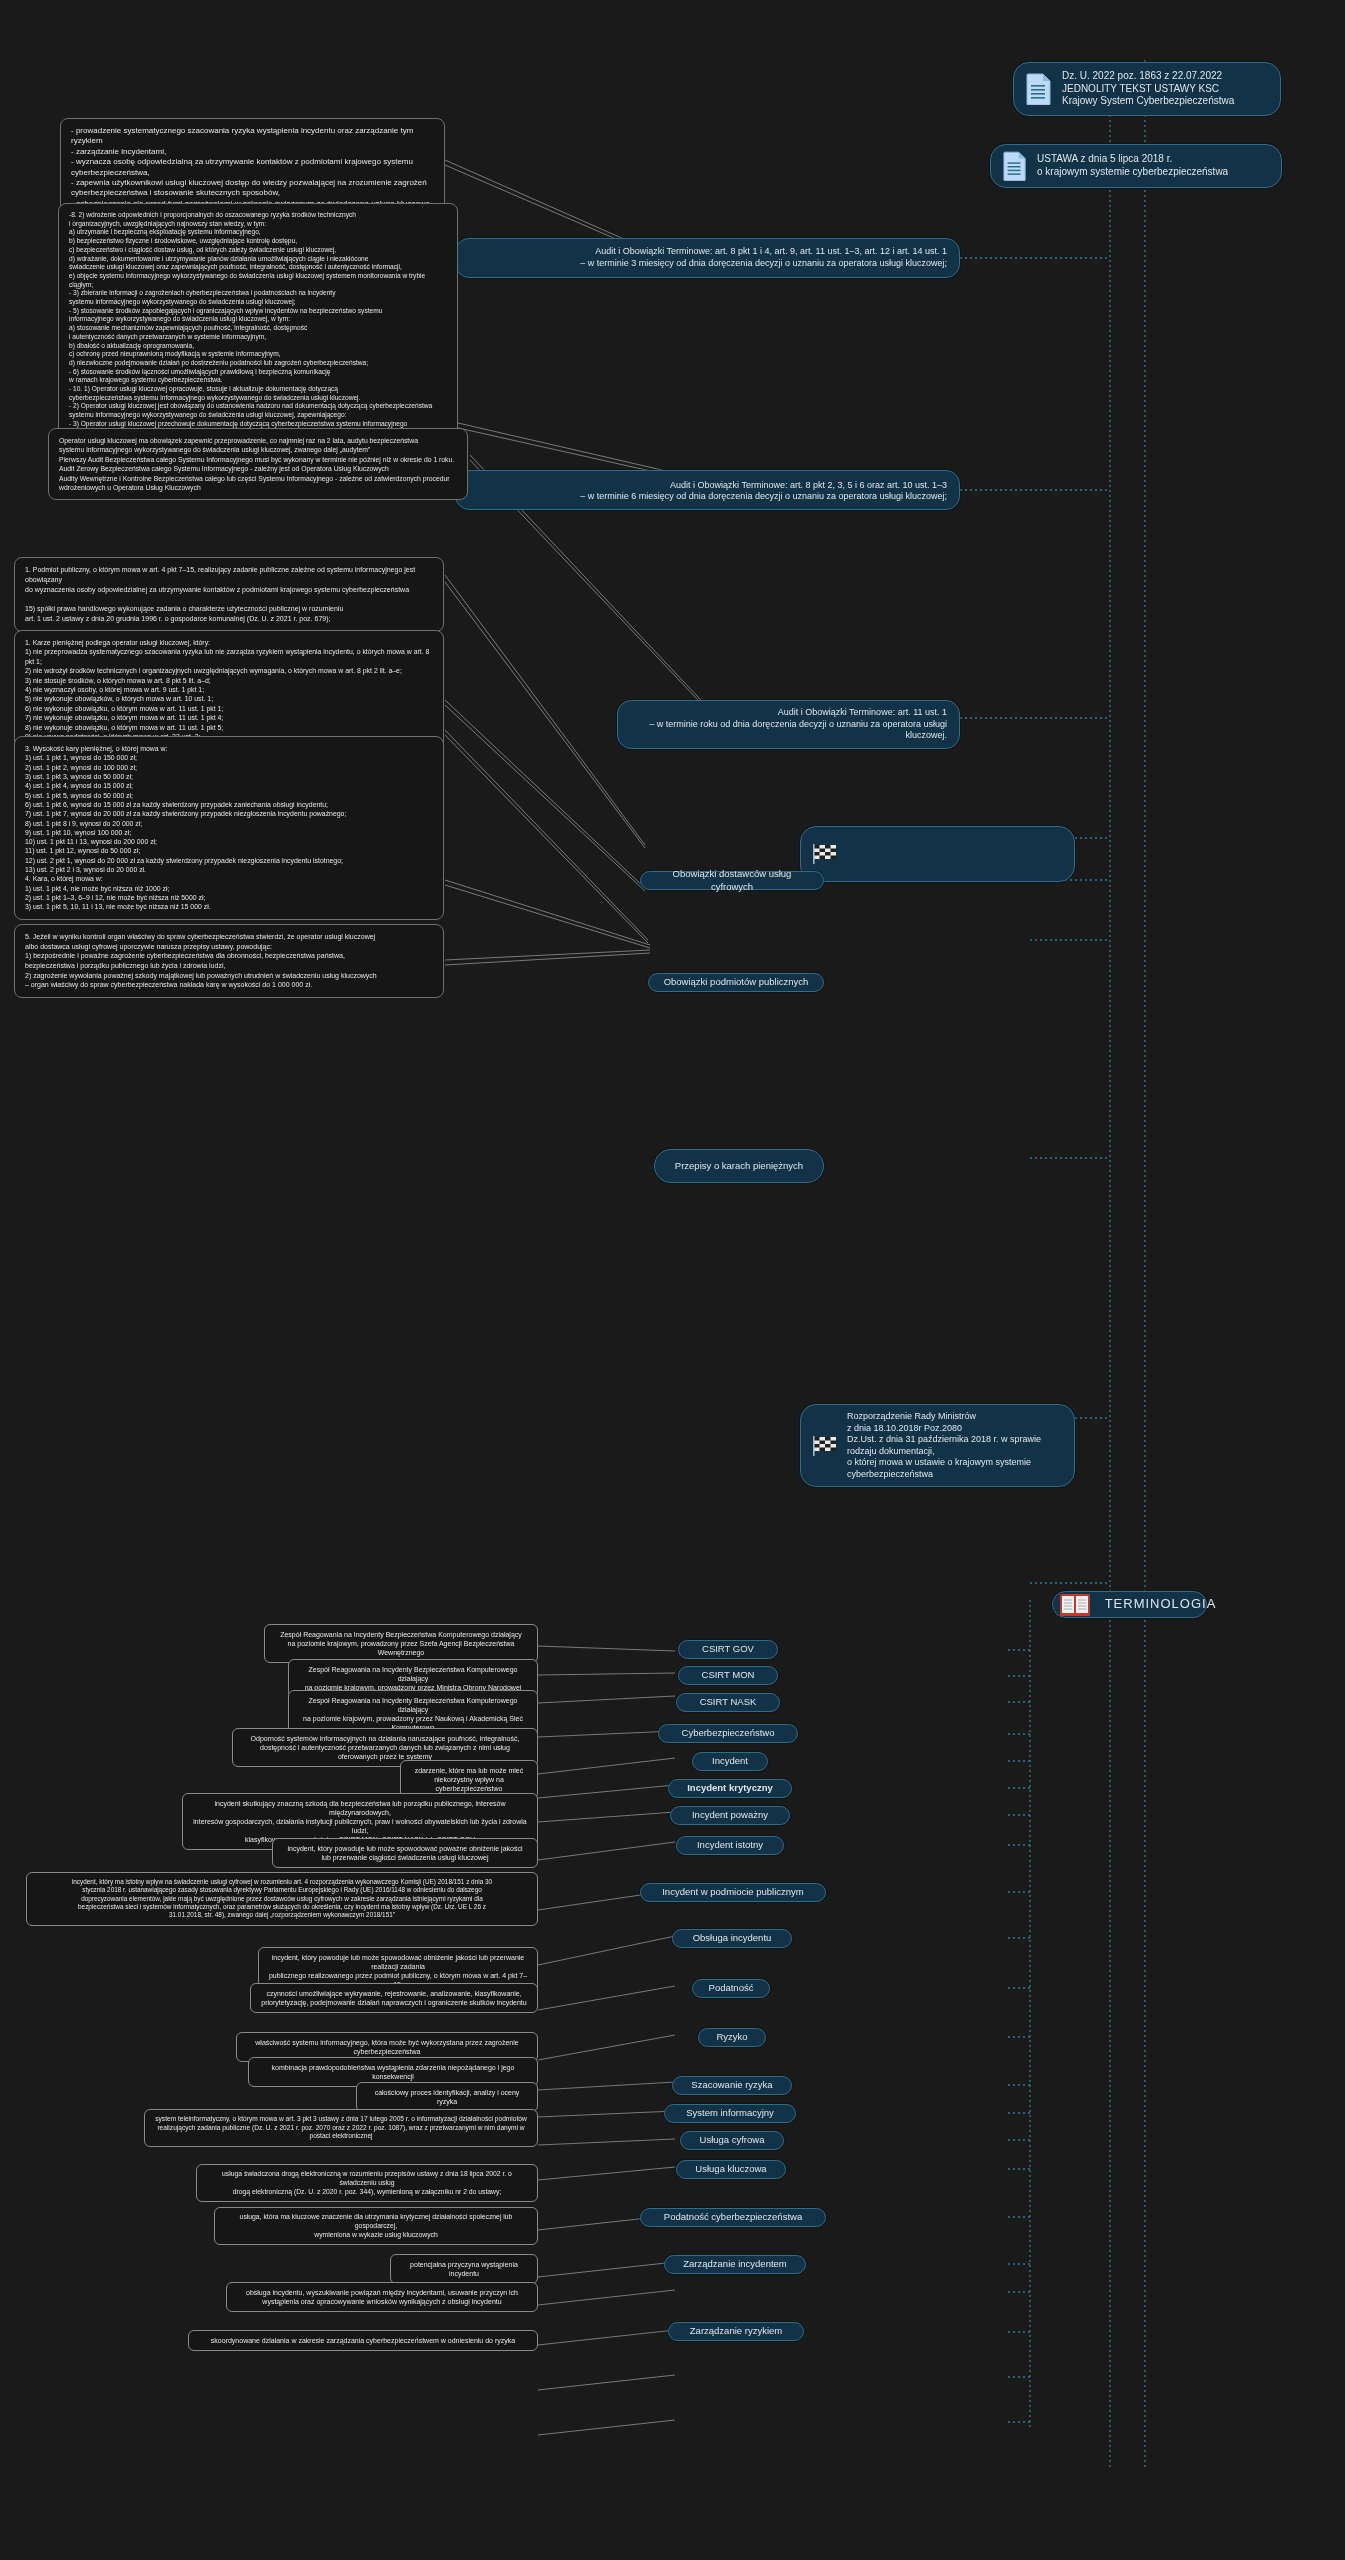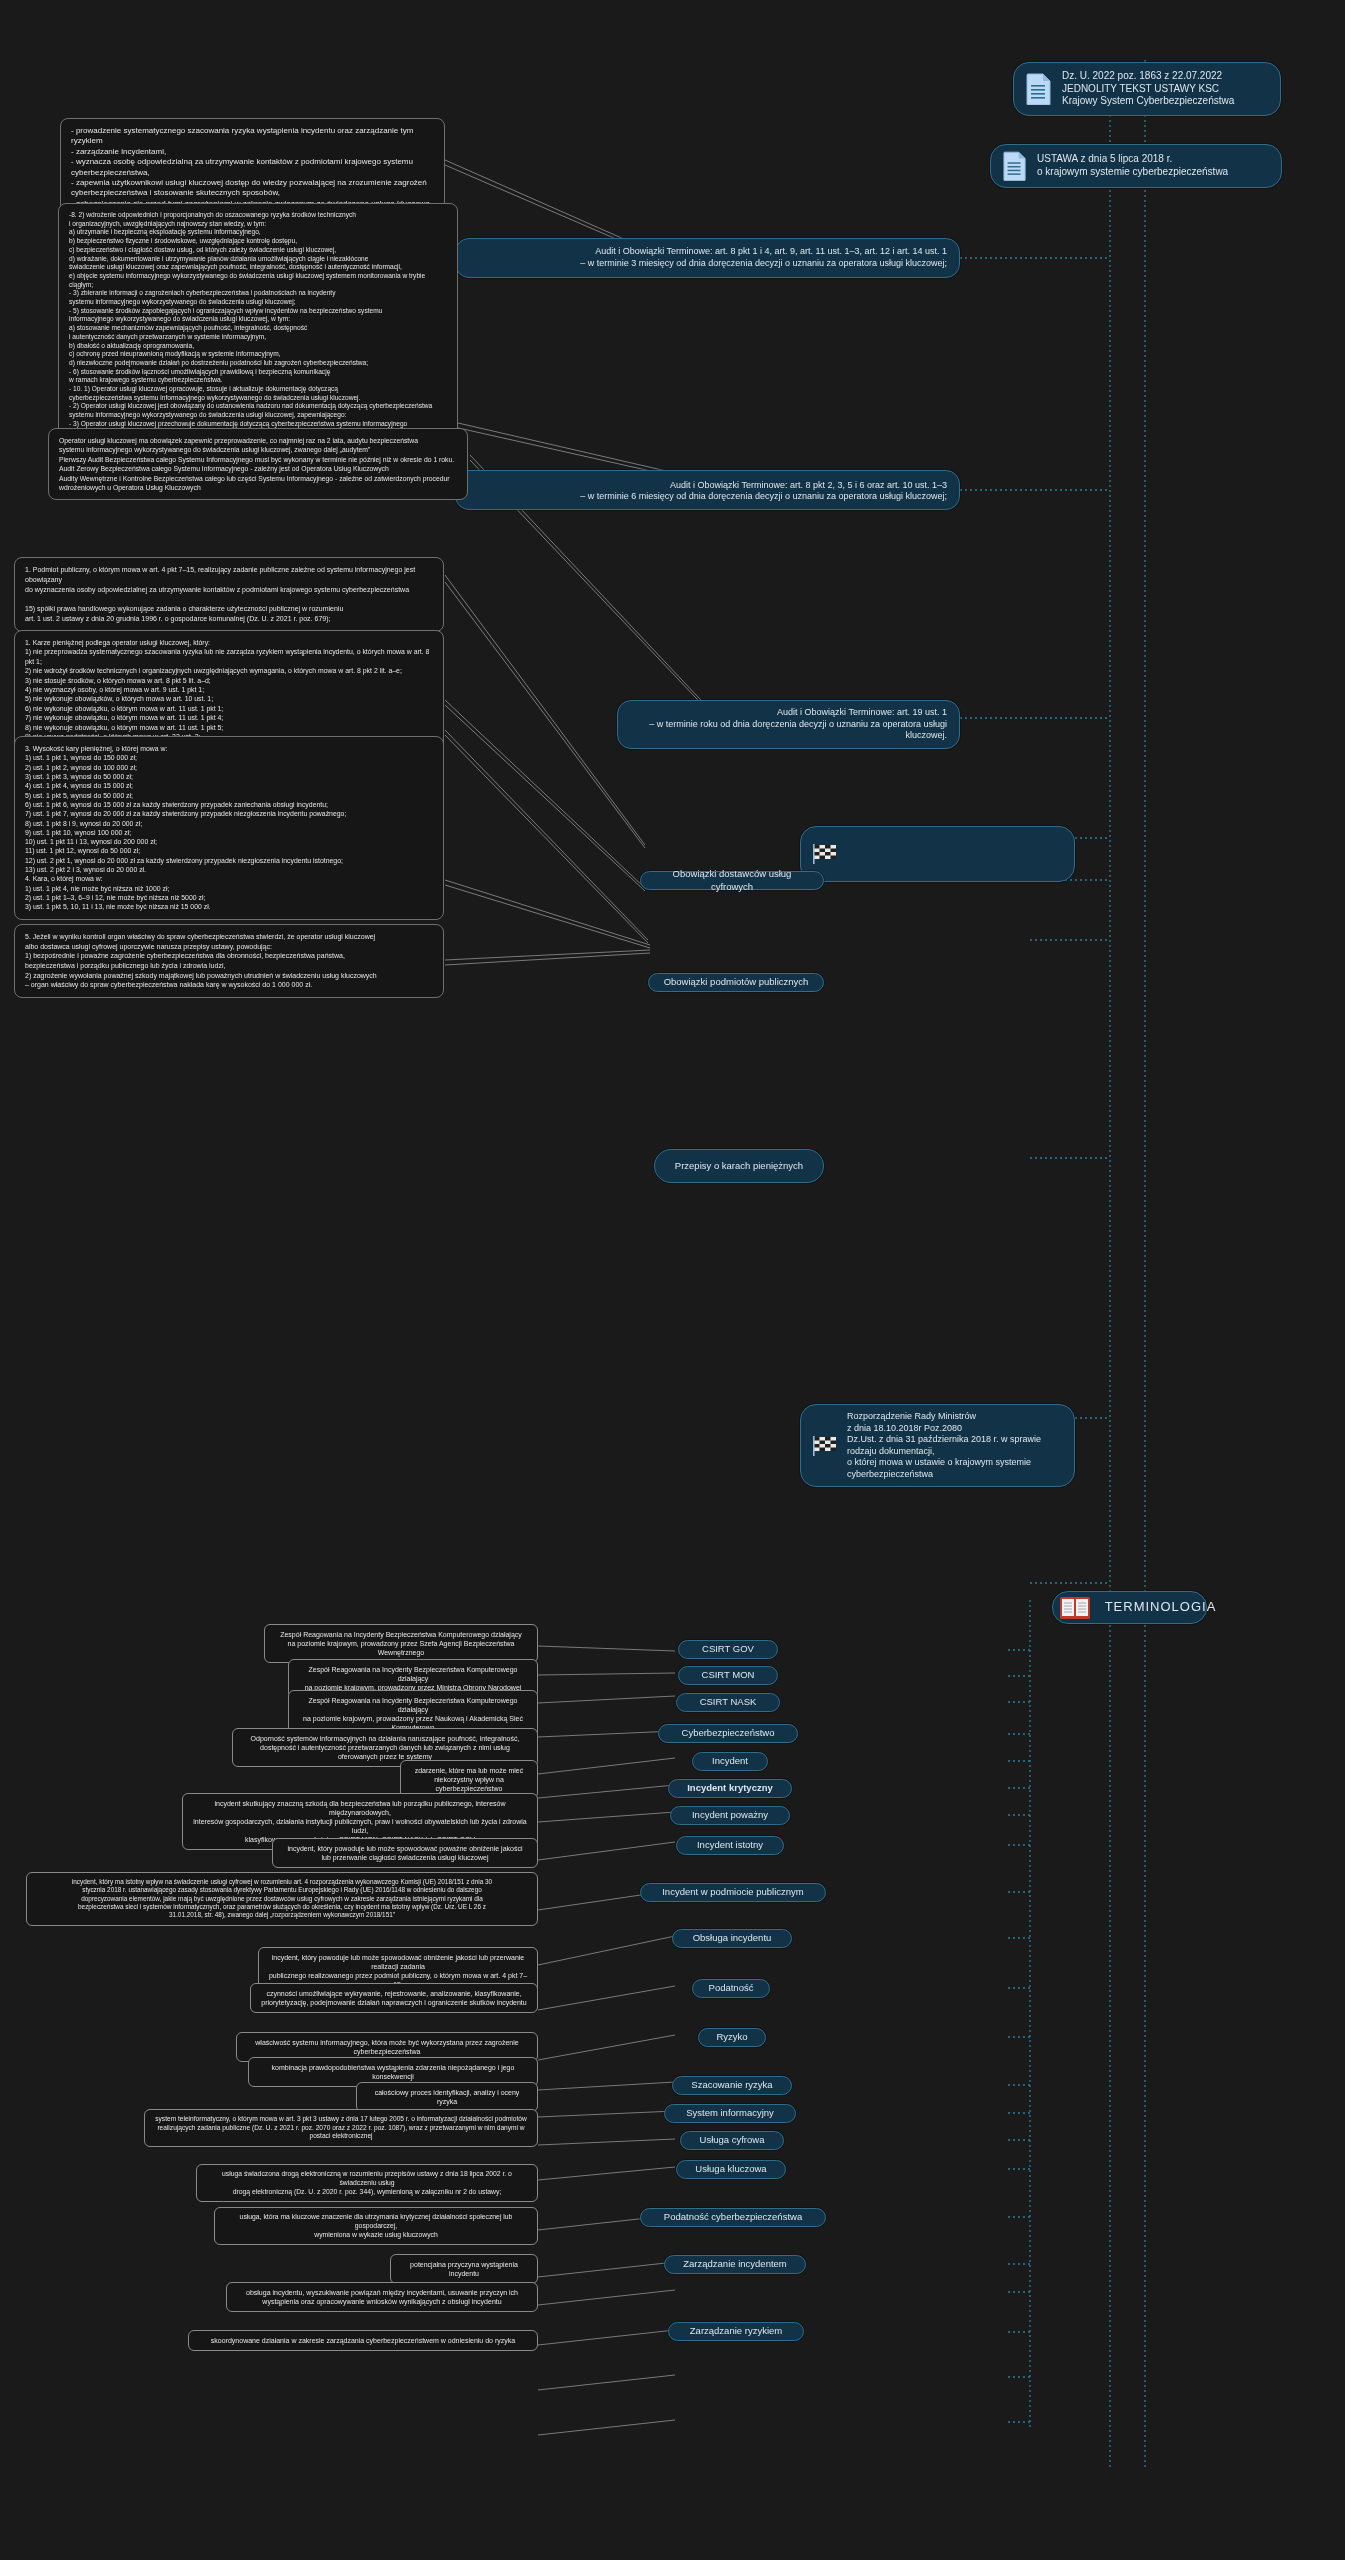--- a/index.html
+++ b/index.html
@@ -184,21 +184,21 @@
     <span class="txt f9">Audit i Obowiązki Terminowe: art. 8 pkt 1 i 4, art. 9, art. 11 ust. 1–3, art. 12 i art. 14 ust. 1
 – w terminie 3 miesięcy od dnia doręczenia decyzji o uznaniu za operatora usługi kluczowej;</span>
   </div>
 
   <div class="node rt" style="left:455px;top:470px;width:505px;min-height:40px;align-items:flex-end;">
     <span class="txt f9">Audit i Obowiązki Terminowe: art. 8 pkt 2, 3, 5 i 6 oraz art. 10 ust. 1–3
 – w terminie 6 miesięcy od dnia doręczenia decyzji o uznaniu za operatora usługi kluczowej;</span>
   </div>
 
   <div class="node rt" style="left:617px;top:700px;width:343px;min-height:40px;">
-    <span class="txt f9">Audit i Obowiązki Terminowe: art. 19 ust. 1
+    <span class="txt f9">Audit i Obowiązki Terminowe: art. 11 ust. 1
 – w terminie roku od dnia doręczenia decyzji o uznaniu za operatora usługi kluczowej.</span>
   </div>
 
   <div class="node doc" style="left:800px;top:800px;width:275px;min-height:56px;">
     <span class="ico">
       <svg width="24" height="22" viewBox="0 0 24 22">
         <rect x="1" y="2" width="22" height="14" fill="#eaeaea"></rect>
         <g fill="#202020">
           <rect x="1" y="2" width="5.5" height="3.5"></rect>
             <rect x="12" y="2" width="5.5" height="3.5"></rect>
@@ -242,21 +242,21 @@
         </g>
         <rect x="0" y="1" width="1.6" height="20" fill="#9fb8cc"></rect>
       </svg>
     </span>
     <span class="txt f9 rt">Rozporządzenie Rady Ministrów
 z dnia 18.10.2018r Poz.2080
 Dz.Ust. z dnia 31 października 2018 r. w sprawie rodzaju dokumentacji,
 o której mowa w ustawie o krajowym systemie cyberbezpieczeństwa</span>
   </div>
 
-  <div class="node doc" style="left:1052px;top:1565px;width:155px;height:33px;justify-content:center;gap:14px;padding-left:28px;">
+  <div class="node doc" style="left:1052px;top:1565px;width:155px;height:27px;justify-content:center;gap:14px;padding-left:28px;">
     <span class="ico">
       <svg width="32" height="26" viewBox="0 0 32 26">
         <rect x="1" y="2" width="30" height="22" rx="1.5" fill="#c0392b"></rect>
         <path d="M3 4 h12 v17 H3z" fill="#f2f2f2"></path>
         <path d="M17 4 h12 v17 H17z" fill="#f2f2f2"></path>
         <g stroke="#9aa3ab" stroke-width=".9">
           <path d="M5 8h8M5 11h8M5 14h8M5 17h8"></path>
           <path d="M19 8h8M19 11h8M19 14h8M19 17h8"></path>
         </g>
         <rect x="15" y="2" width="2" height="22" fill="#c0392b"></rect>

